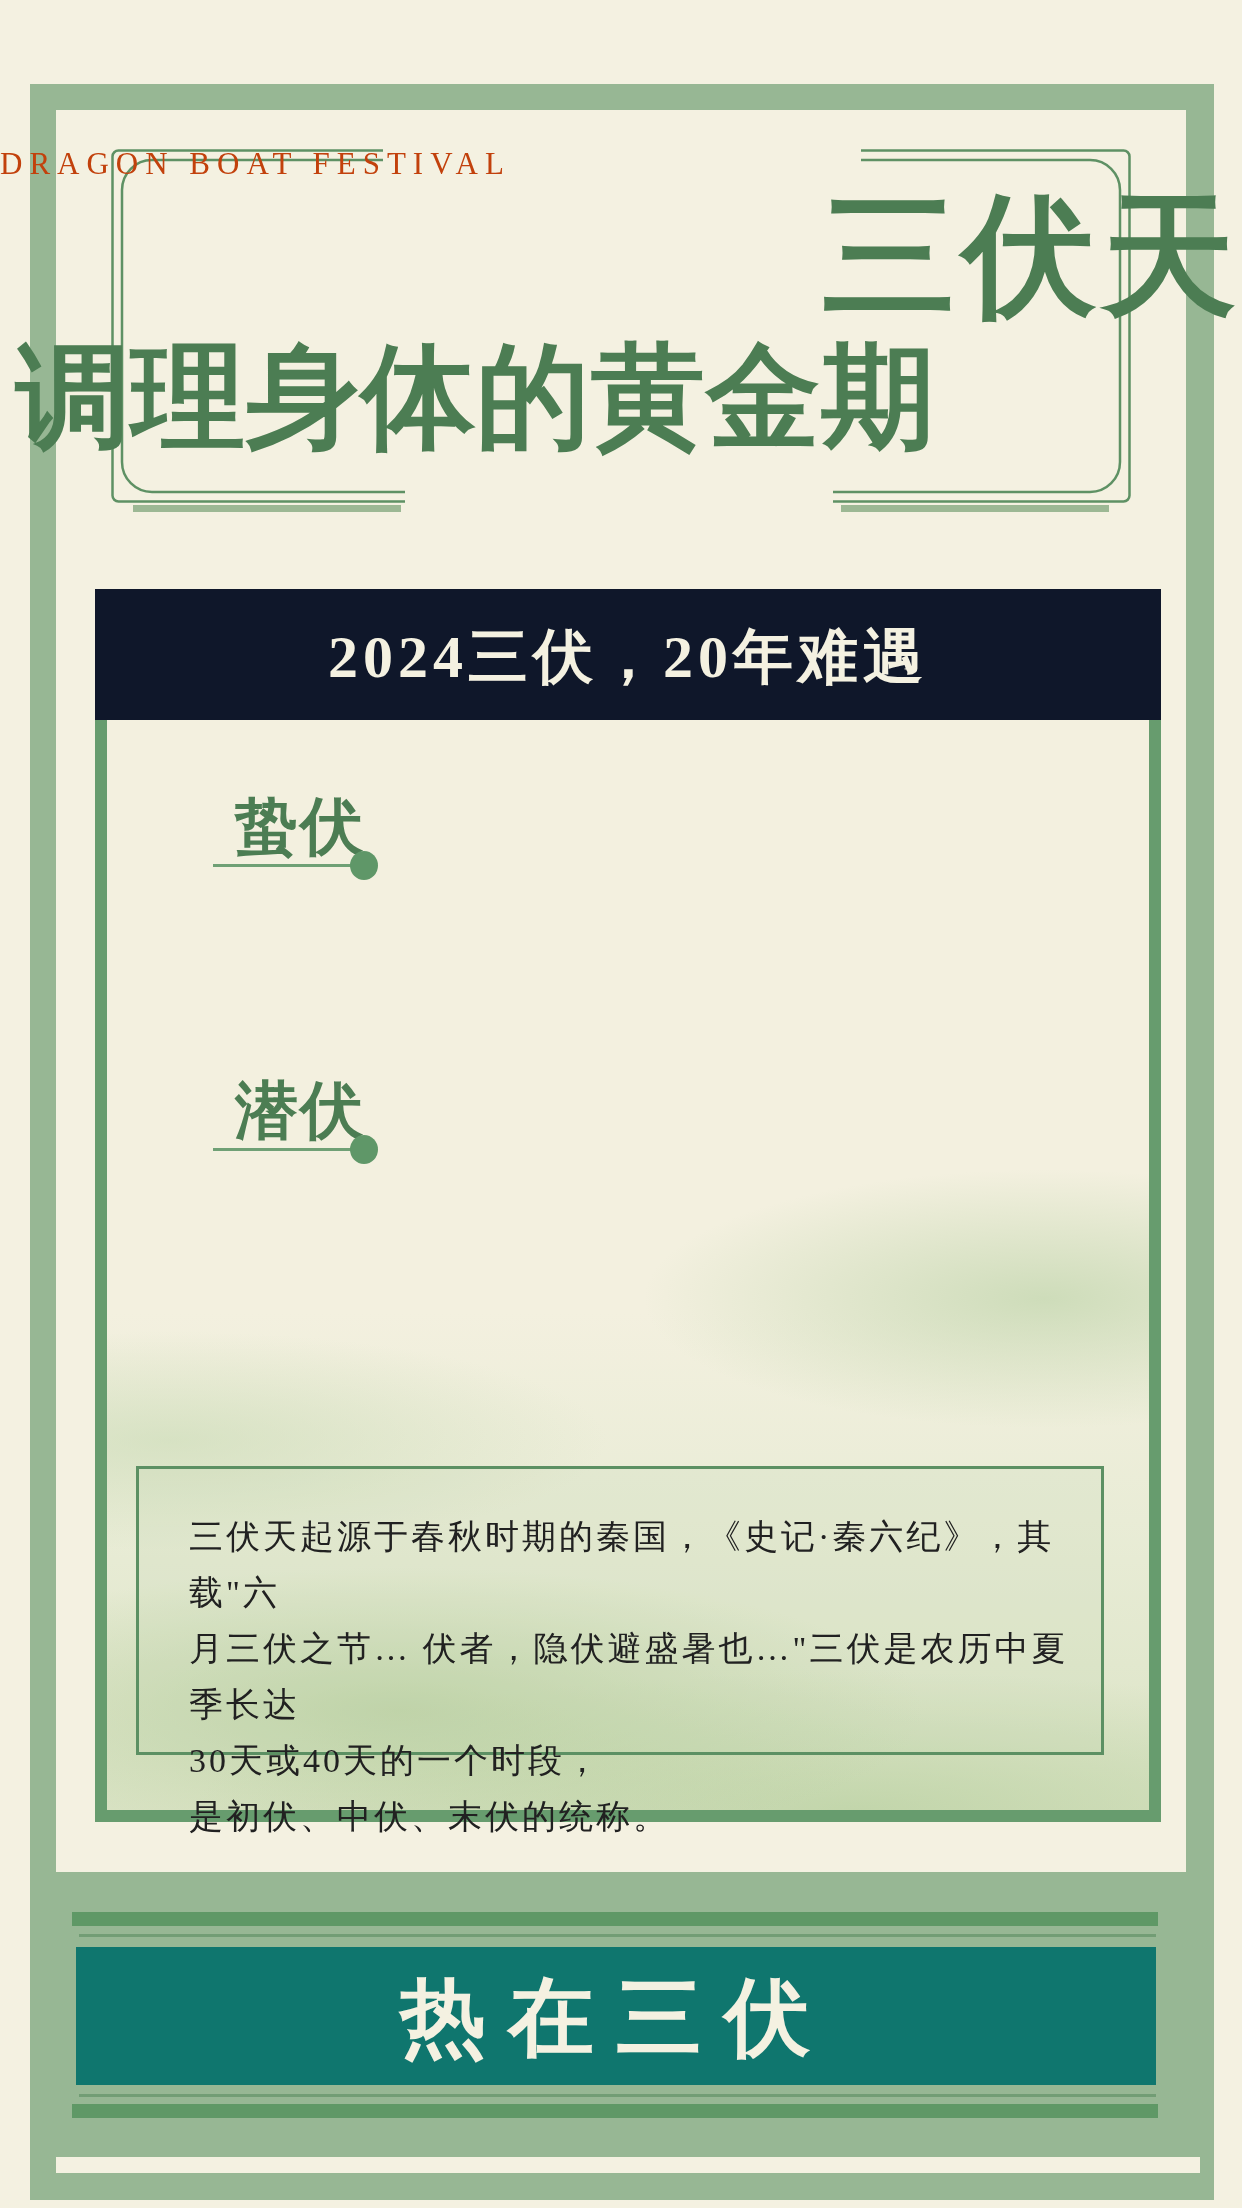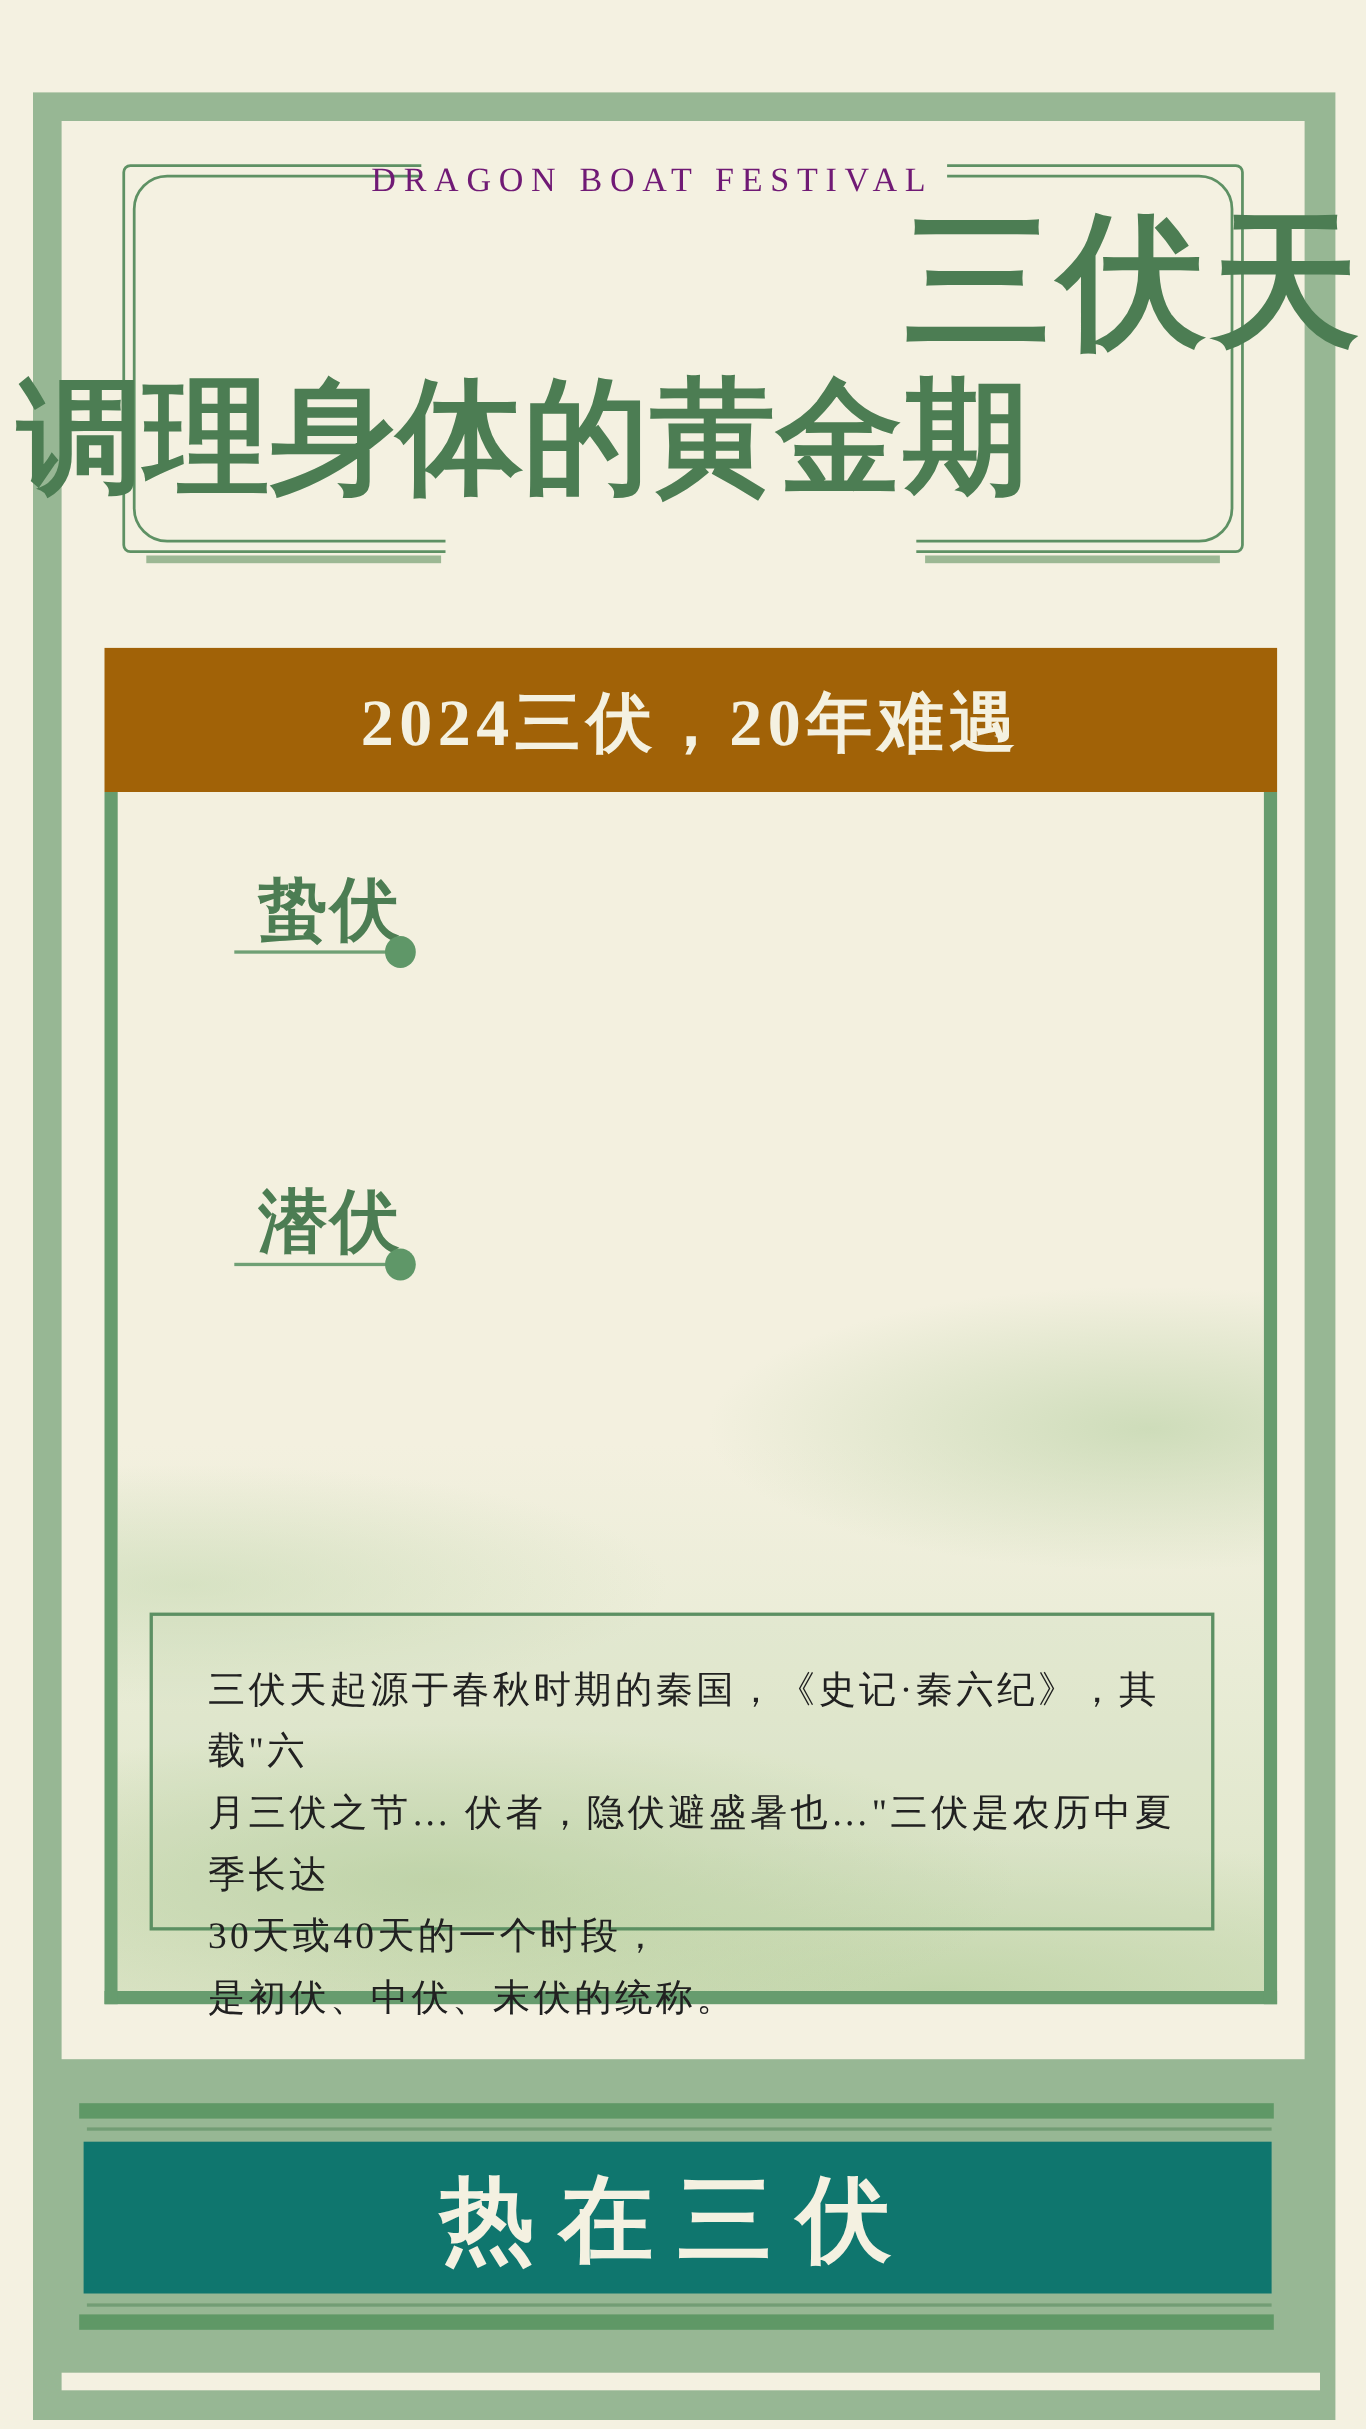--- a/index.html
+++ b/index.html
@@ -14,34 +14,34 @@
   
   .sage-frame{position:absolute;left:30px;top:84px;width:1184px;height:2116px;background:#97b794;}
   
   .inner-panel{position:absolute;left:56px;top:110px;width:1130px;height:1762px;background:#f4f1e1;}
 
   
   .title-frame{position:absolute;left:111px;top:149px;width:1020px;height:372px;}
 
   .eyebrow{
     position:absolute;left:0;top:147px;width:1186px;height:34px;line-height:34px;
-    text-align:center;font-size:31px;letter-spacing:7px;color:#701a75;font-weight:400;
+    text-align:left;font-size:31px;letter-spacing:7px;color:#c2410c;font-weight:400;
   }
   .title1{
     position:absolute;left:0;top:184px;width:1242px;height:146px;line-height:146px;
     text-align:right;font-size:134px;font-weight:700;color:#4c7d53;letter-spacing:6px;
   }
   .title2{
     position:absolute;left:16px;top:328px;width:1242px;height:140px;line-height:140px;
     font-size:114px;font-weight:700;color:#4c7d53;letter-spacing:1px;
   }
 
   
   .banner-2024{
-    position:absolute;left:95px;top:589px;width:1066px;height:131px;background:#a16207;
+    position:absolute;left:95px;top:589px;width:1066px;height:131px;background:#0f172a;
     text-align:center;line-height:136px;font-size:60px;font-weight:600;color:#f4f1e1;letter-spacing:5px;
   }
   .panel-body{
     position:absolute;left:95px;top:720px;width:1066px;height:1102px;box-sizing:border-box;
     border-left:12px solid #679c6e;border-right:12px solid #679c6e;border-bottom:12px solid #679c6e;
     background:#f3f0df;
   }
   
   .panel-body::after{
     content:"";position:absolute;left:0;top:380px;right:0;bottom:0;pointer-events:none;

